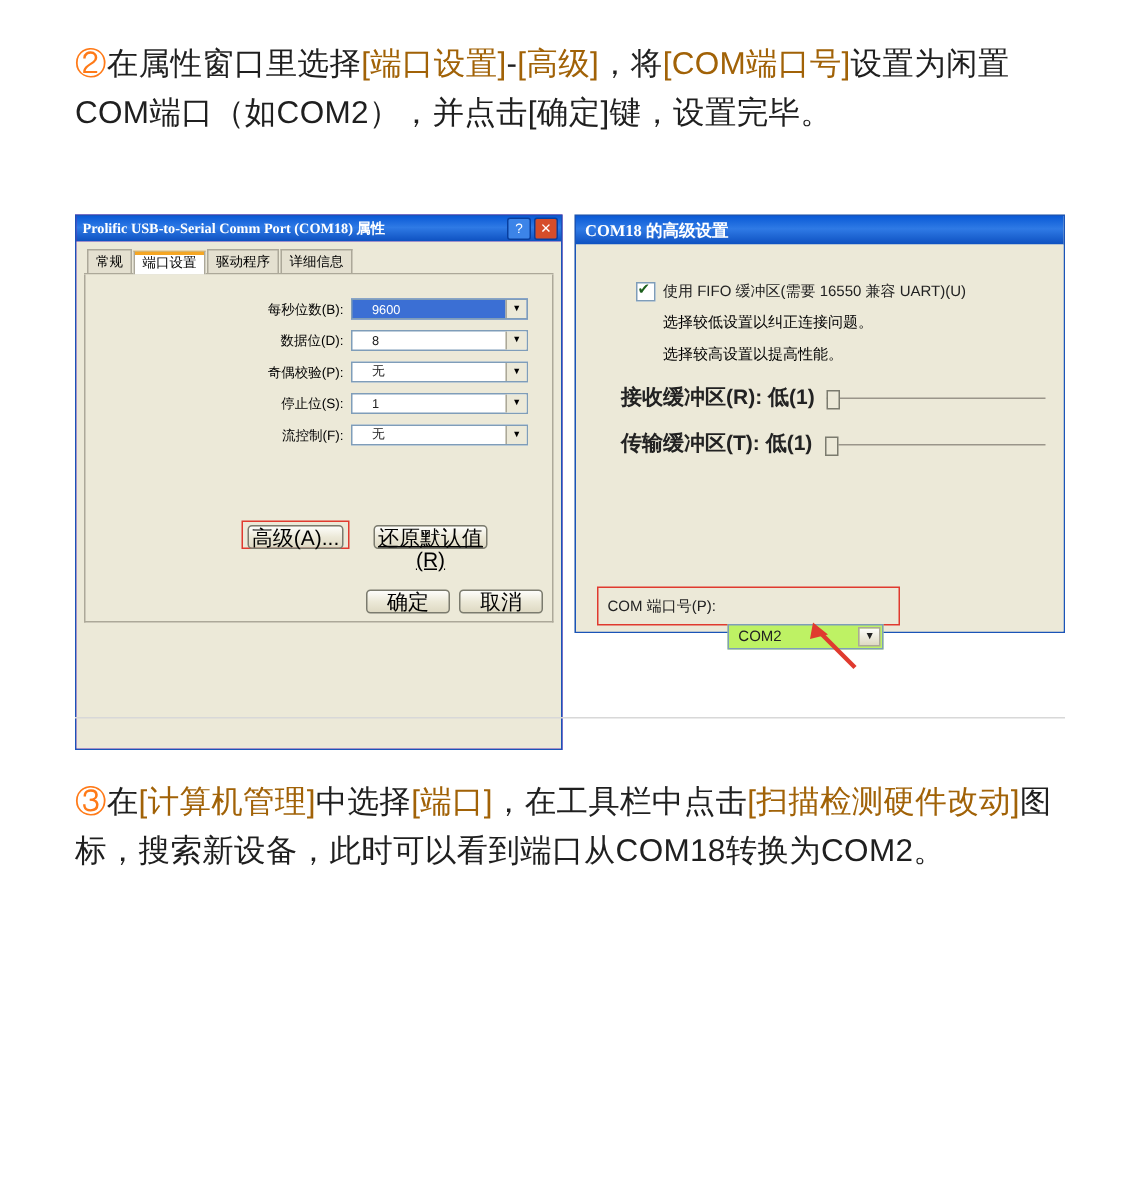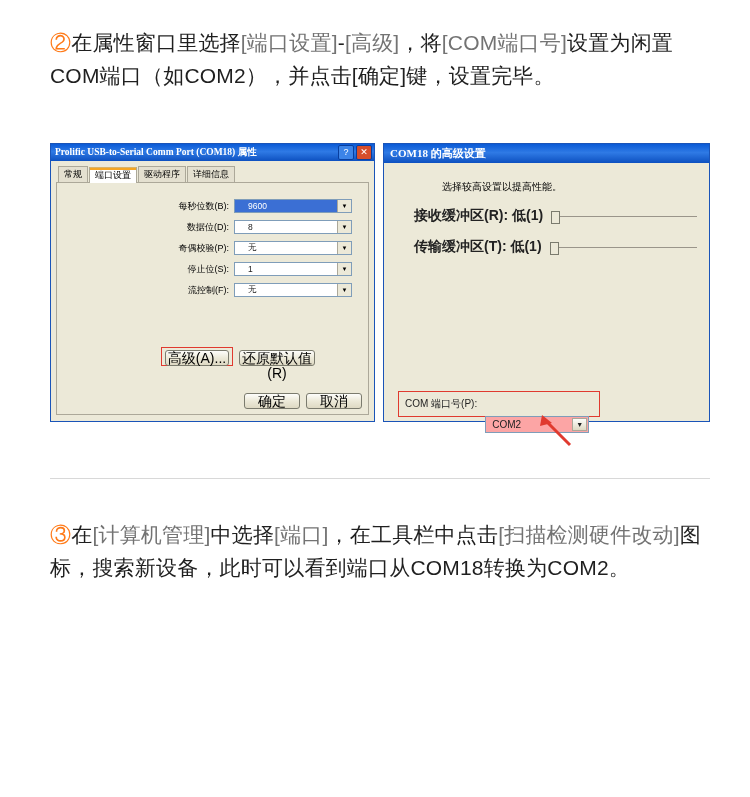--- a/index.html
+++ b/index.html
@@ -25,40 +25,40 @@
     position: absolute;
     left: 50px;
     width: 660px;
     font-size: 21px;
     line-height: 33px;
     color: #1f1f1f;
     letter-spacing: 0.2px;
   }
   .para-1 { top: 26px; }
   .para-2 { top: 518px; }
-  .hl { color: #737373; }
+  .hl { color: #a16207; }
   .num { color: #ff7a18; }
 
   
   .divider {
     position: absolute;
     left: 50px;
     top: 478px;
     width: 660px;
     height: 1px;
     background: #d8d8d8;
   }
 
   
   .winA {
     position: absolute;
     left: 50px;
     top: 143px;
     width: 325px;
-    height: 279px;
+    height: 357px;
     border: 1px solid #1a54b8;
     background: #a21caf;
     box-sizing: border-box;
     font-size: 9px;
   }
   .winA .titlebar {
     height: 17px;
     background: linear-gradient(to bottom, #0a5ad6 0%, #2f7ae5 45%, #0d50c0 100%);
     display: flex;
     align-items: center;
@@ -196,23 +196,24 @@
     box-sizing: border-box;
   }
   .btn-adv {
     position: absolute;
     left: 108px;
     top: 167px;
     width: 64px;
   }
   .btn-restore {
     position: absolute;
-    left: 182px;
+    left: 192px;
     top: 167px;
     width: 76px;
+    text-decoration: underline;
   }
   .bottomrow {
     position: absolute;
     right: 6px;
     bottom: 5px;
     display: flex;
     gap: 6px;
   }
   .btn-ok, .btn-cancel {
     width: 56px;
@@ -320,21 +321,21 @@
     padding-left: 6px;
   }
   .comrow .lbl {
     font-size: 10px;
     margin-right: 8px;
     white-space: nowrap;
   }
   .comrow .combo2 {
     width: 104px;
     height: 17px;
-    background: #fca5a5;
+    background: #bef264;
     border: 1px solid #7f9db9;
     display: flex;
     align-items: center;
     font-size: 10px;
     padding-left: 6px;
     box-sizing: border-box;
     position: relative;
     margin-top: 40px;
   }
   .comrow .combo2 .arrow {
@@ -436,21 +437,26 @@
       </div>
     </div>
   </div>
 
   <div class="winB">
     <div class="titlebar">
       <div class="ttl">COM18 的高级设置</div>
     </div>
     <div class="body">
 
-
+      <div class="chkrow">
+        <span class="chk"></span>
+        <span>使用 FIFO 缓冲区(需要 16550 兼容 UART)(U)</span>
+      </div>
+
+      <div class="note">选择较低设置以纠正连接问题。</div>
       <div class="note">选择较高设置以提高性能。</div>
 
       <div class="sliderrow">
         <span class="lbl">接收缓冲区(R): 低(1)</span>
         <span class="track">
           <span class="thumb"></span>
         </span>
       </div>
 
       <div class="sliderrow">

